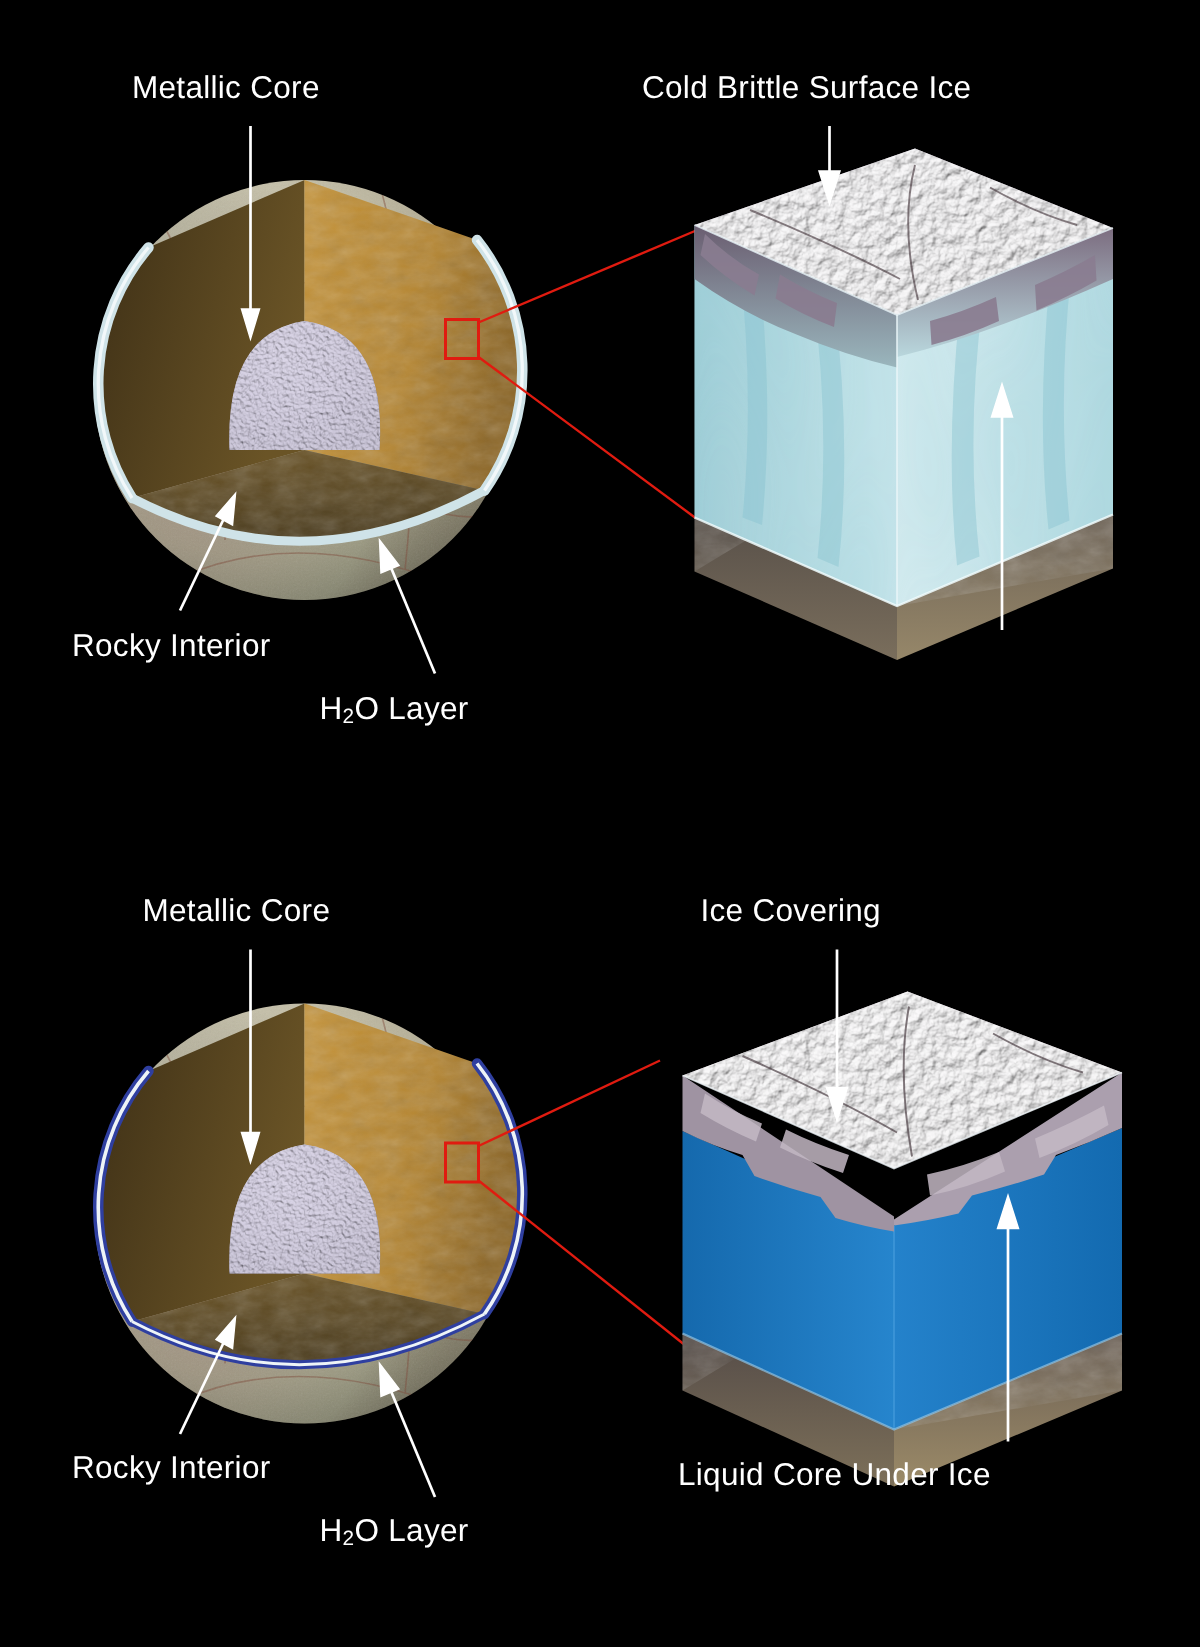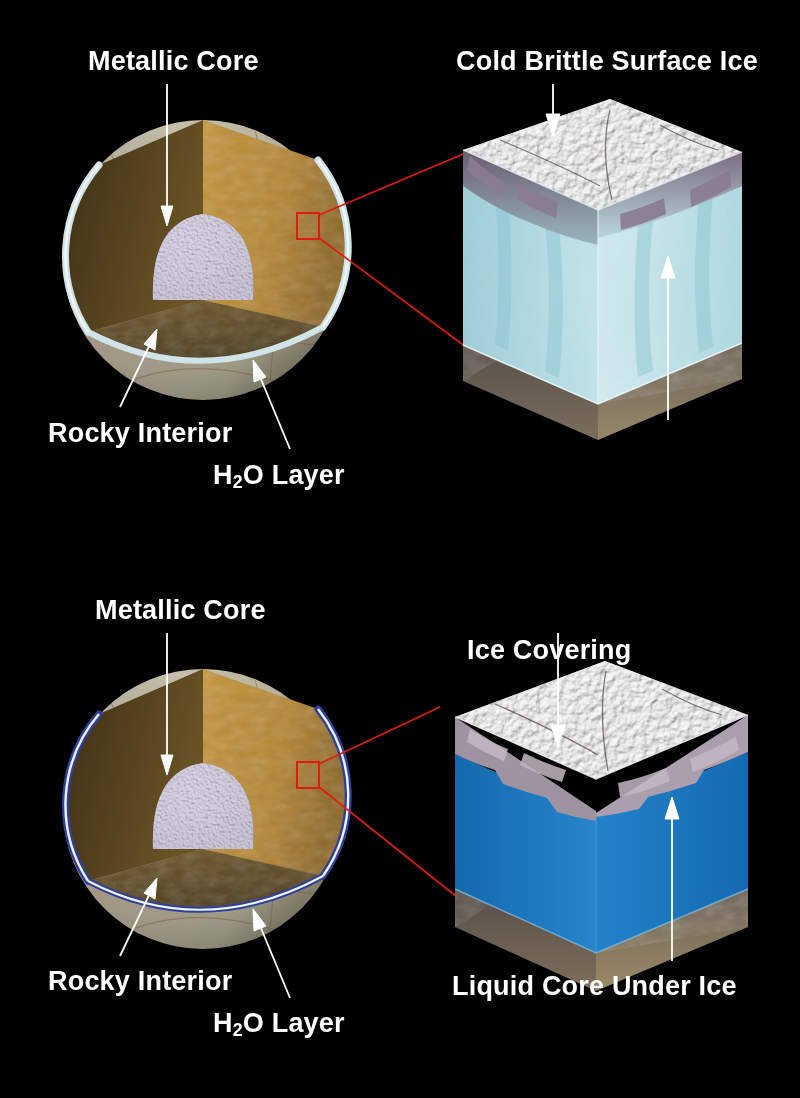--- a/index.html
+++ b/index.html
@@ -9,21 +9,21 @@
     font-family:"Liberation Sans", sans-serif;
     color:#fff; overflow:hidden; position:relative;
   }
   .figure { position:absolute; inset:0; background:#000; }
   .panel { position:absolute; left:0; width:800px; height:549px; }
   #panel-top { top:0; }
   #panel-bottom { top:549px; }
 
   .label {
     position:absolute; color:#fff; white-space:nowrap;
-    font-size:27px; font-weight:700; letter-spacing:0.2px;
+    font-size:21px; font-weight:400; letter-spacing:0.2px;
     line-height:1;
   }
   .label sub { font-size:0.66em; vertical-align:-0.22em; }
 
   svg.overlay { position:absolute; inset:0; width:100%; height:100%; overflow:visible; }
 </style>
 </head>
 <body>
 
 <div class="figure">
@@ -239,21 +239,21 @@
         <polygon points="553,136 546,114 560,114"></polygon>
 
         <line x1="668" y1="420" x2="668" y2="272" stroke-width="1.8"></line>
         <polygon points="668,256 661,278 675,278"></polygon>
       </g>
     </svg>
 
     <div class="label" style="left:88px; top:48px;">Metallic Core</div>
     <div class="label" style="left:48px; top:420px;">Rocky Interior</div>
     <div class="label" style="left:213px; top:462px;">H<sub>2</sub>O Layer</div>
-    <div class="label" style="left:456px; top:48px;">Cold Brittle Surface Ice</div>
+    <div class="label" style="left:428px; top:48px;">Cold Brittle Surface Ice</div>
   </div>
 
   <div class="panel" id="panel-bottom">
     <svg class="overlay" viewBox="0 0 800 549">
       <defs>
         <radialGradient id="bSurf" cx="38%" cy="30%" r="78%">
           <stop offset="0%" stop-color="#d8d2bd"></stop>
           <stop offset="42%" stop-color="#c2bda6"></stop>
           <stop offset="76%" stop-color="#a79f86"></stop>
           <stop offset="100%" stop-color="#6e6a58"></stop>
@@ -401,17 +401,17 @@
         <polygon points="558,198 551,176 565,176"></polygon>
 
         <line x1="672" y1="412" x2="672" y2="264" stroke-width="1.8"></line>
         <polygon points="672,248 665,270 679,270"></polygon>
       </g>
     </svg>
 
     <div class="label" style="left:95px; top:48px;">Metallic Core</div>
     <div class="label" style="left:48px; top:419px;">Rocky Interior</div>
     <div class="label" style="left:213px; top:461px;">H<sub>2</sub>O Layer</div>
-    <div class="label" style="left:467px; top:48px;margin-top:40px;">Ice Covering</div>
+    <div class="label" style="left:467px; top:48px;">Ice Covering</div>
     <div class="label" style="left:452px; top:424px;">Liquid Core Under Ice</div>
   </div>
 
 </div>
 
 </body></html>

